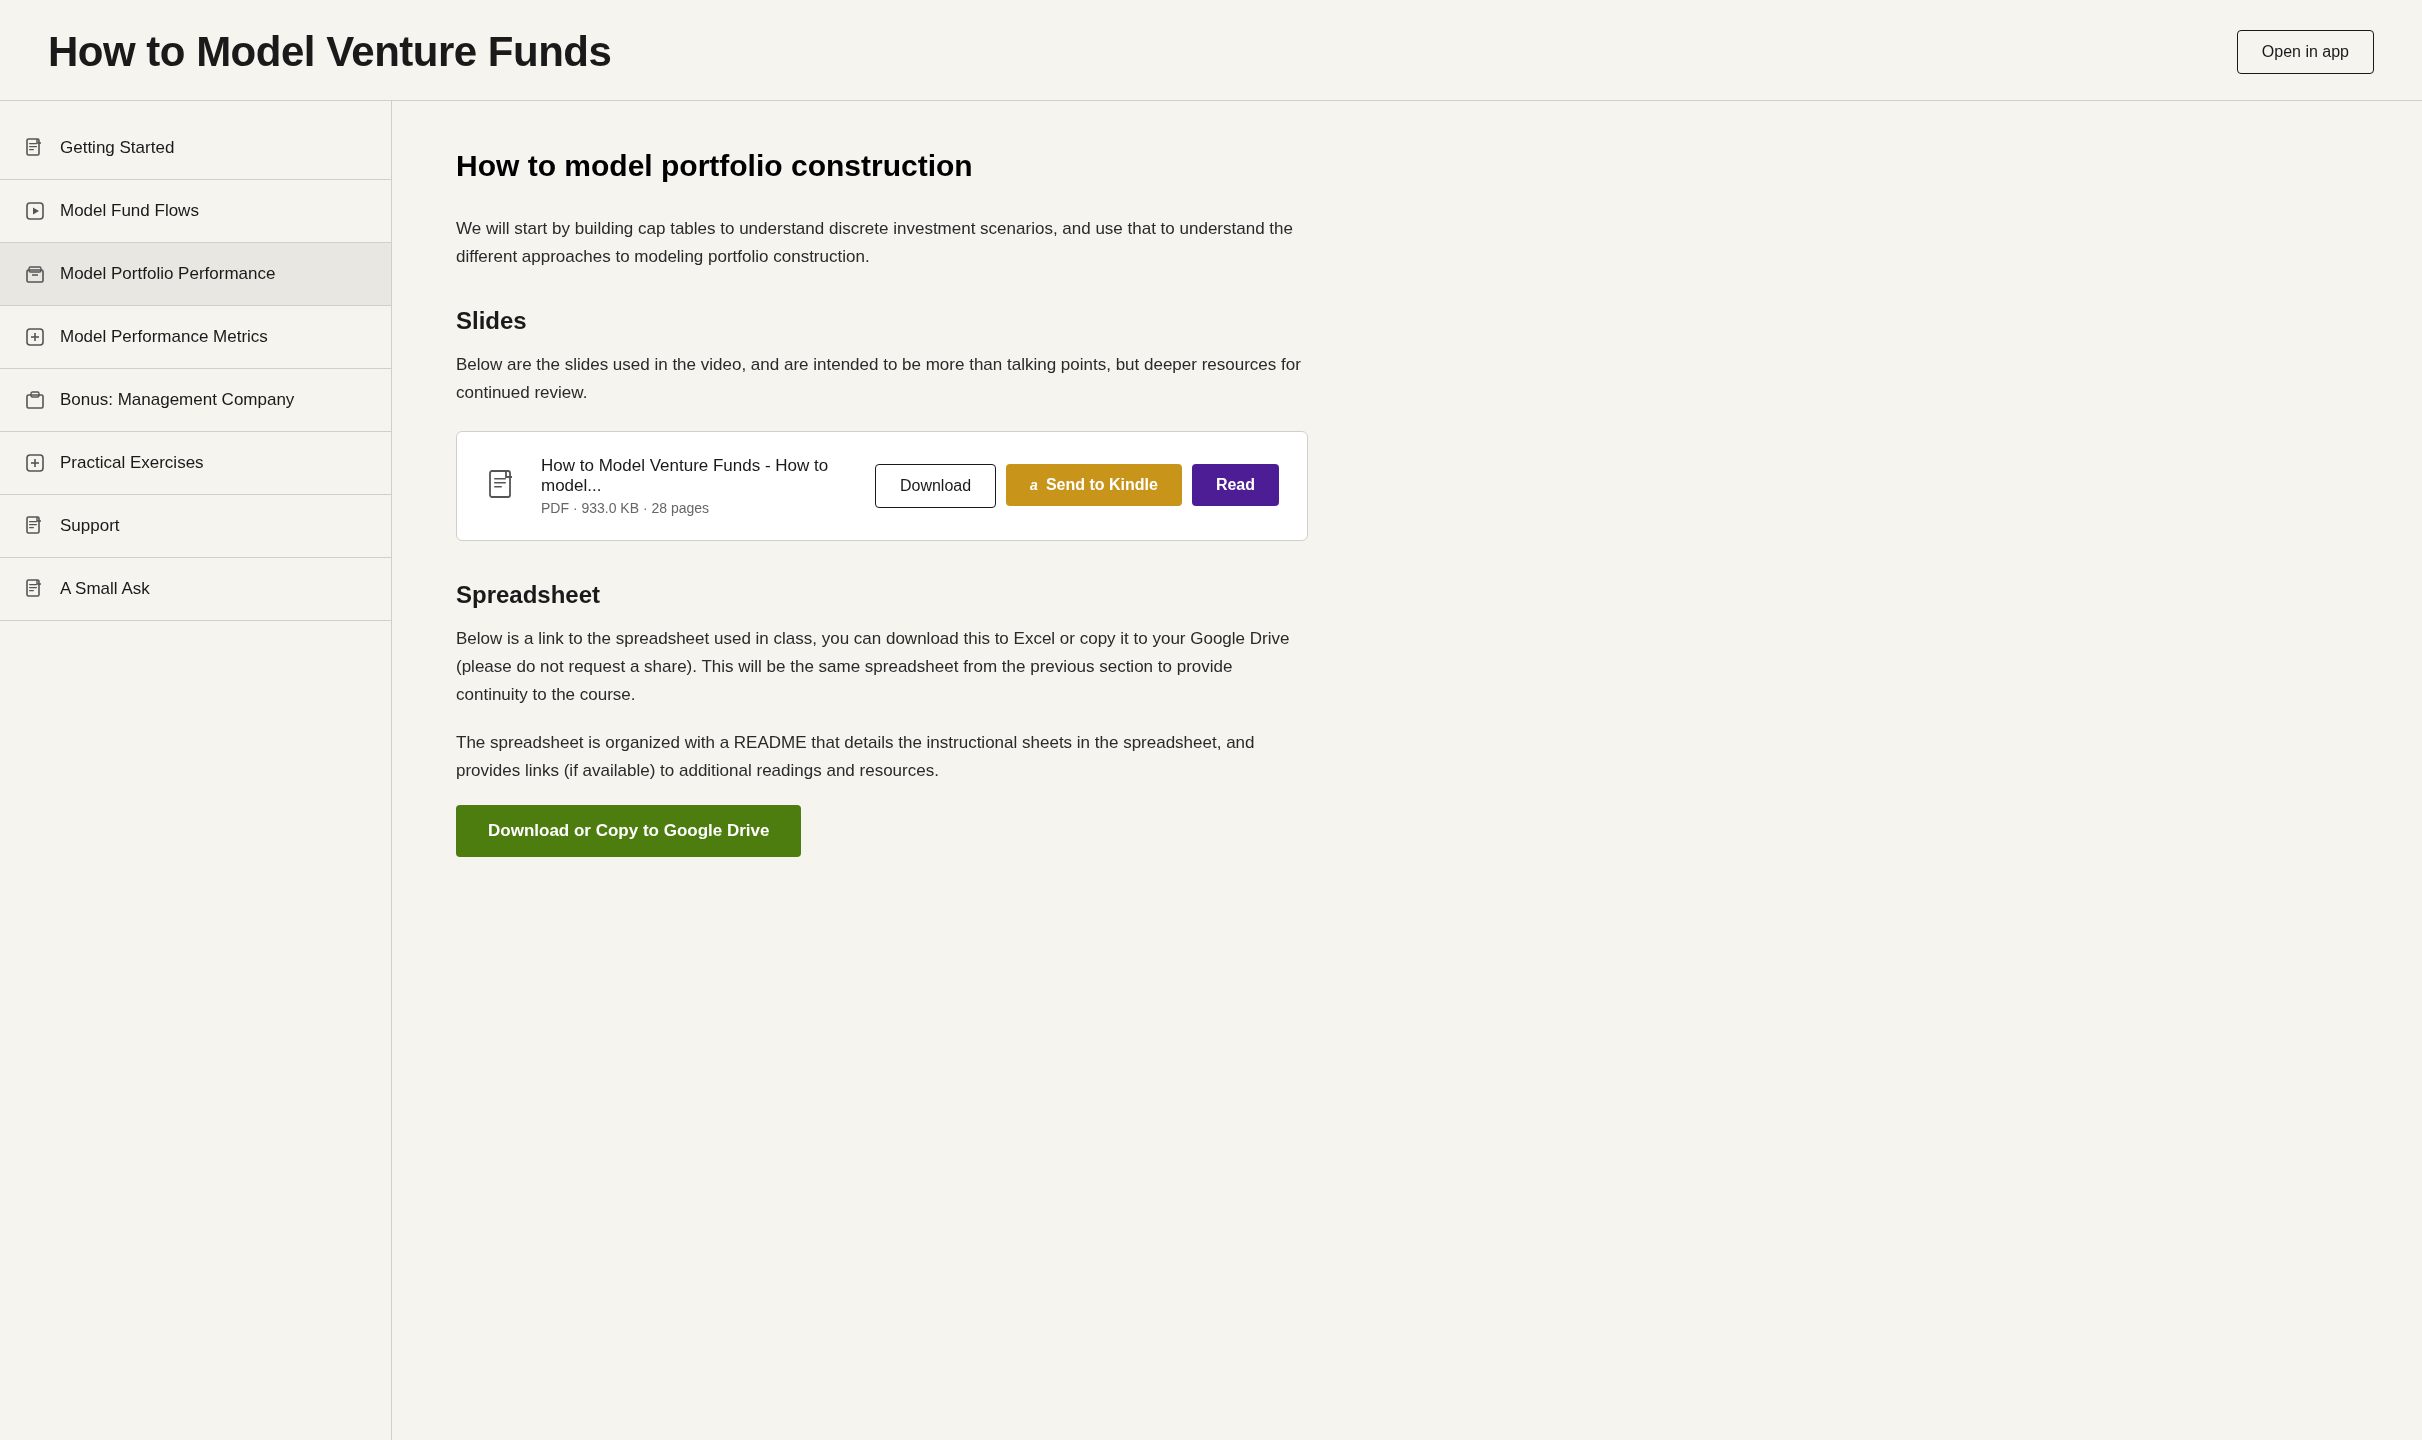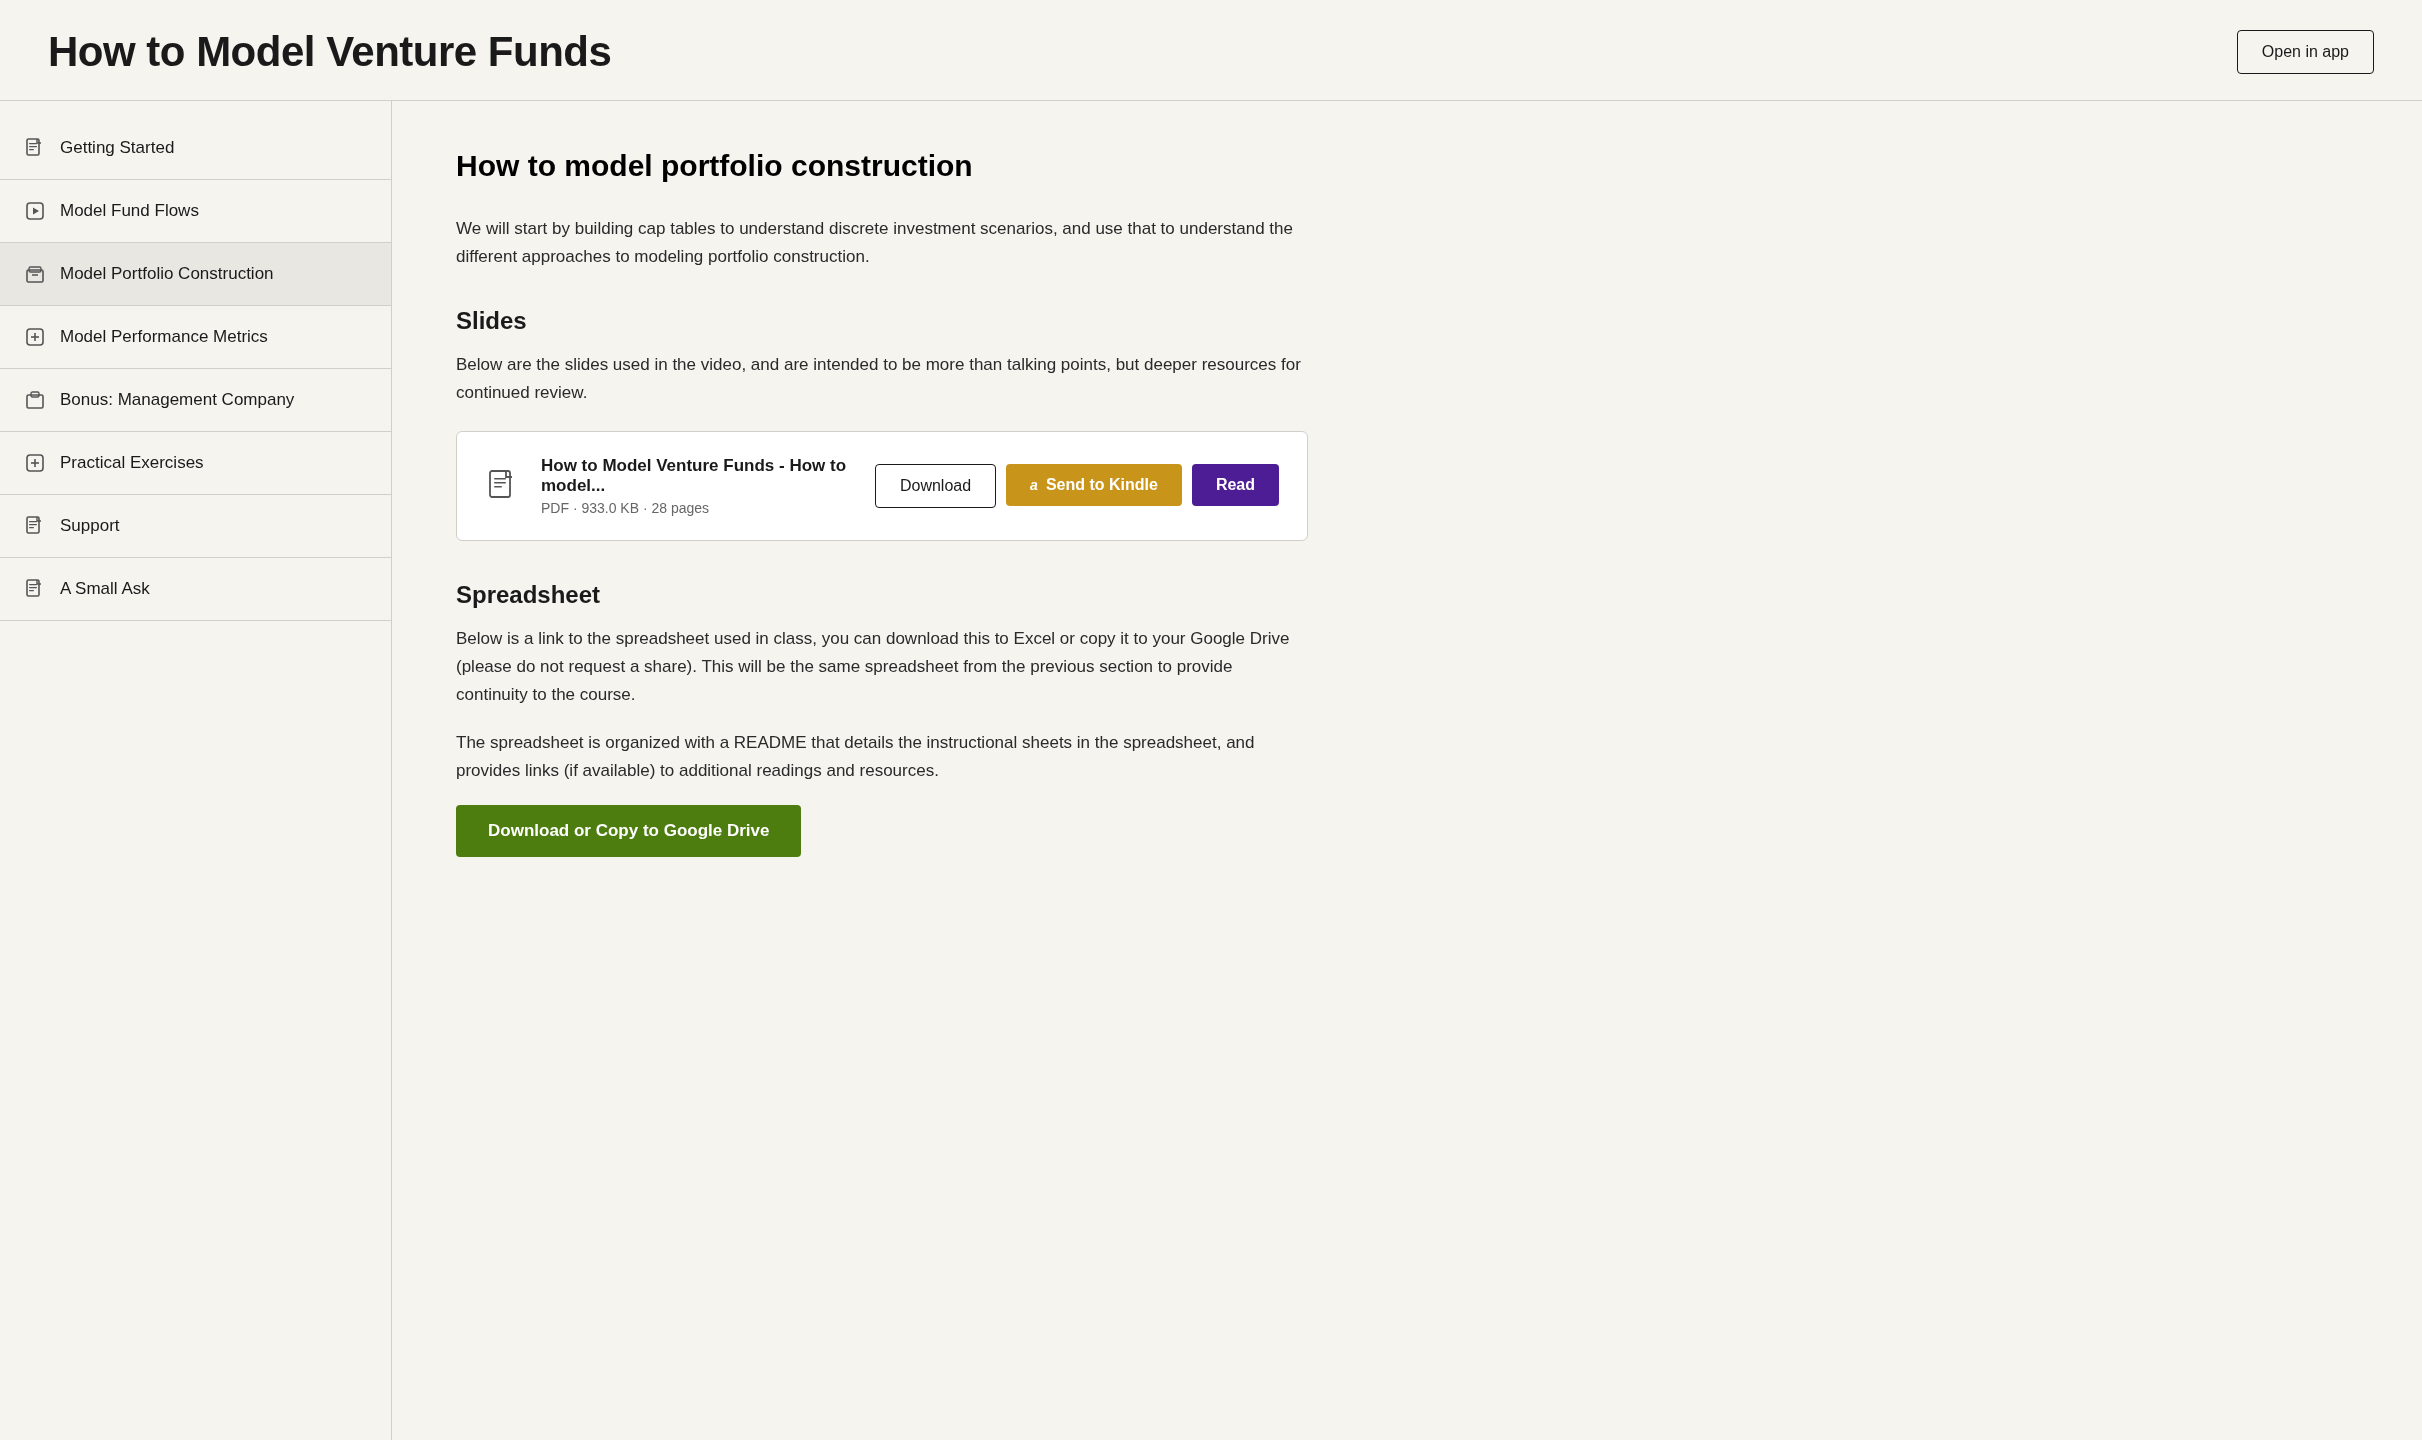--- a/index.html
+++ b/index.html
@@ -133,21 +133,21 @@
       align-items: center;
       justify-content: center;
     }
 
     .file-info {
       flex: 1;
     }
 
     .file-name {
       font-size: 17px;
-      font-weight: 700;
+      font-weight: 400;
       color: #1a1a1a;
     }
 
     .file-meta {
       font-size: 14px;
       color: #666;
       margin-top: 4px;
     }
 
     .file-actions {
@@ -256,21 +256,21 @@
         <span>Model Fund Flows</span>
       </div>
       <div class="sidebar-item active">
         <span class="sidebar-icon">
           <svg width="18" height="18" viewBox="0 0 18 18" fill="none">
             <rect x="1" y="5" width="16" height="12" rx="1.5" stroke="#555" stroke-width="1.6" fill="none"></rect>
             <rect x="3" y="2" width="12" height="5" rx="1.5" stroke="#555" stroke-width="1.4" fill="none"></rect>
             <line x1="6" y1="10" x2="12" y2="10" stroke="#555" stroke-width="1.5"></line>
           </svg>
         </span>
-        <span>Model Portfolio Construction</span>
+        <span>Model Portfolio Performance</span>
       </div>
       <div class="sidebar-item">
         <span class="sidebar-icon">
           <svg width="18" height="18" viewBox="0 0 18 18" fill="none">
             <rect x="1" y="1" width="16" height="16" rx="3" stroke="#555" stroke-width="1.6" fill="none"></rect>
             <line x1="9" y1="5" x2="9" y2="13" stroke="#555" stroke-width="1.6"></line>
             <line x1="5" y1="9" x2="13" y2="9" stroke="#555" stroke-width="1.6"></line>
           </svg>
         </span>
         <span>Model Performance Metrics</span>

